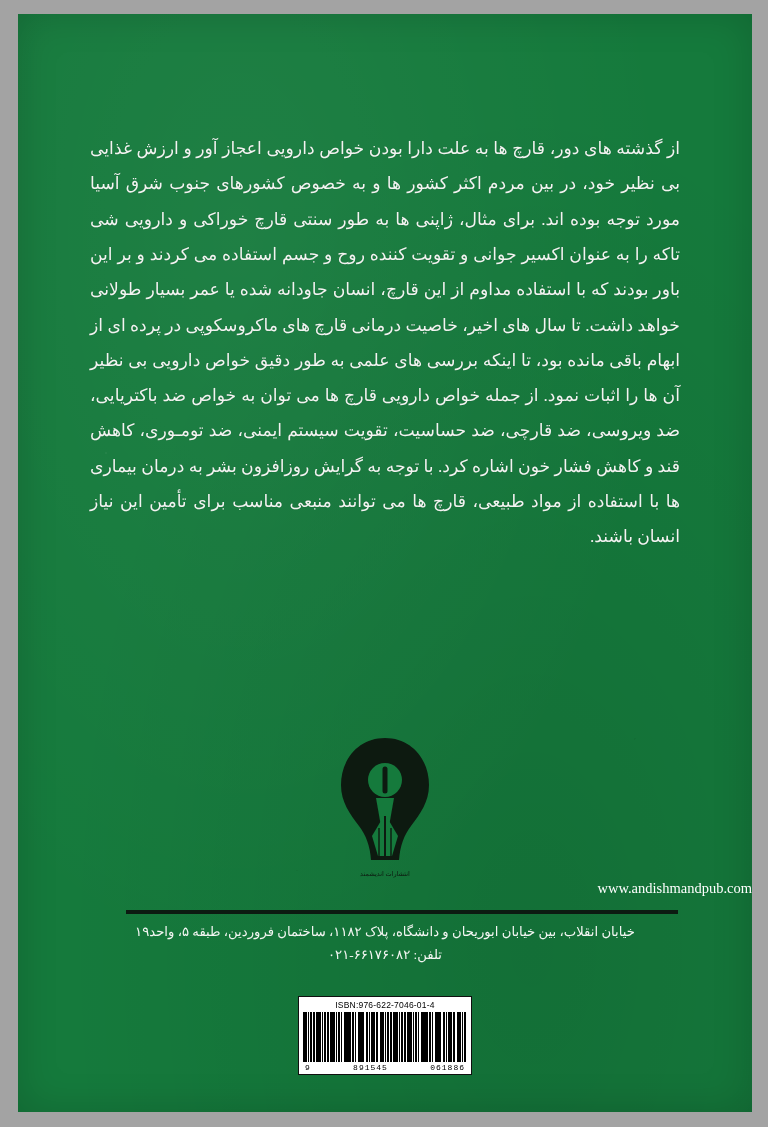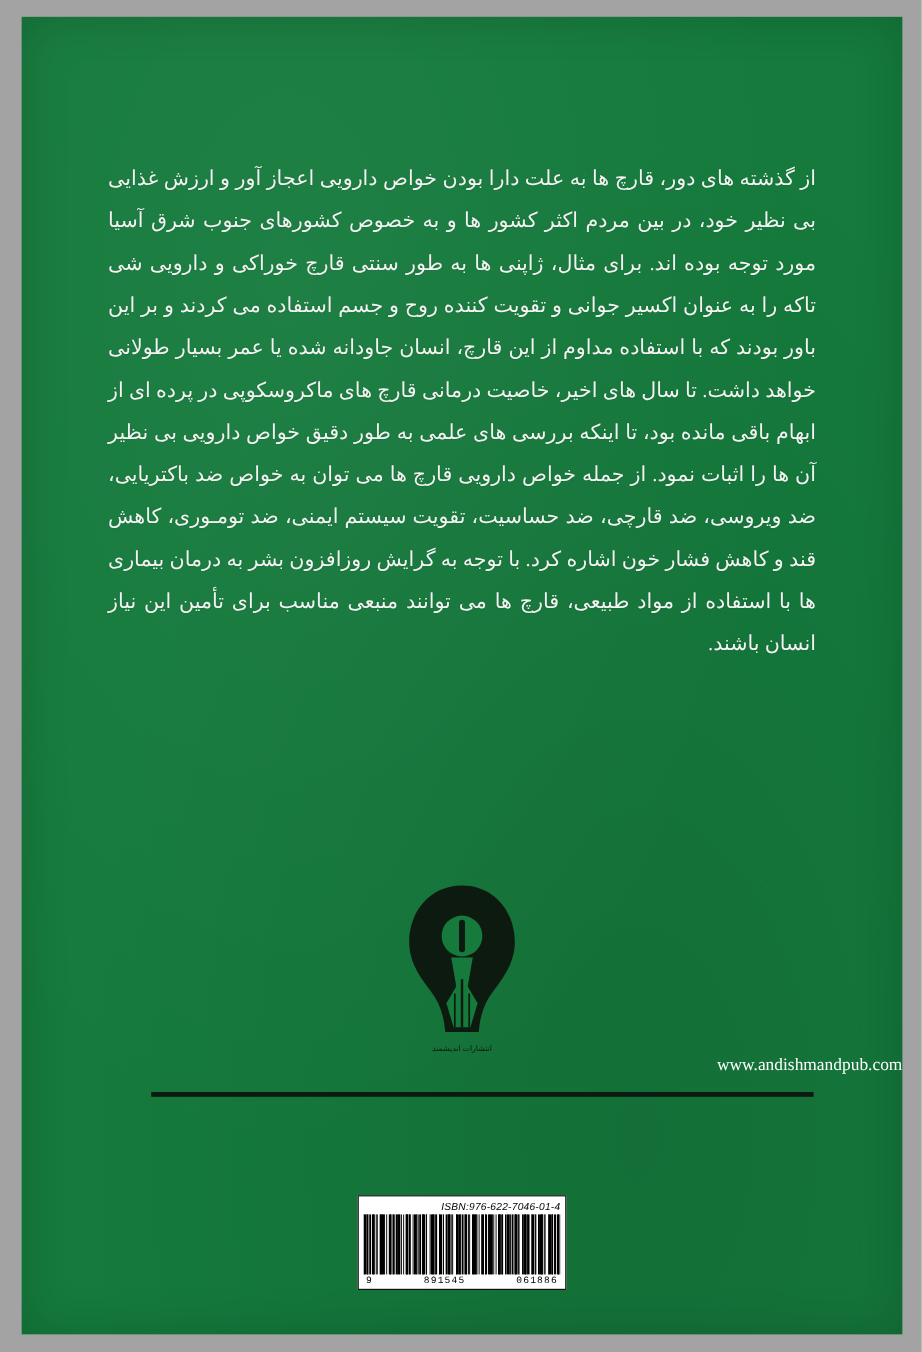--- a/index.html
+++ b/index.html
@@ -128,28 +128,27 @@
     left: 50%;
     transform: translateX(-50%);
     top: 982px;
     width: 174px;
     background: #ffffff;
     border: 1px solid #101010;
     padding: 3px 4px 2px 4px;
     box-sizing: border-box;
   }
   .isbn-text {
-    text-align: right;
+    text-align: center;
     font-size: 8.5px;
     color: #000;
     font-family: "Liberation Sans", sans-serif;
     letter-spacing: .2px;
     direction: ltr;
     margin-bottom: 2px;
-    font-style: italic;
   }
   .bars {
     height: 50px;
     width: 100%;
     background-repeat: repeat-x;
     background-size: 11px 100%;
     background-image:
       linear-gradient(90deg,
         #000 0 1px, #fff 1px 2px, #000 2px 4px, #fff 4px 5px,
         #000 5px 6px, #fff 6px 8px, #000 8px 9px, #fff 9px 11px);
@@ -197,20 +196,24 @@
           <path d="M47 92 L47 120 M59 92 L59 120" stroke="#0d1a10" stroke-width="1.4"></path>
         </svg>
       </div>
       <div class="logo-caption">انتشارات اندیشمند</div>
     </div>
 
     <div class="website">www.andishmandpub.com</div>
 
     <div class="rule"></div>
 
+    <div class="address">
+      <div>خیابان انقلاب، بین خیابان ابوریحان و دانشگاه، پلاک ۱۱۸۲، ساختمان فروردین، طبقه ۵، واحد۱۹</div>
+      <div>تلفن: ۶۶۱۷۶۰۸۲-۰۲۱</div>
+    </div>
 
     <div class="barcode-box">
       <div class="isbn-text">ISBN:976-622-7046-01-4</div>
       <div class="bars"></div>
       <div class="bars2"></div>
       <div class="barcode-digits">
         <span>9</span>
         <span>891545</span>
         <span>061886</span>
       </div>

